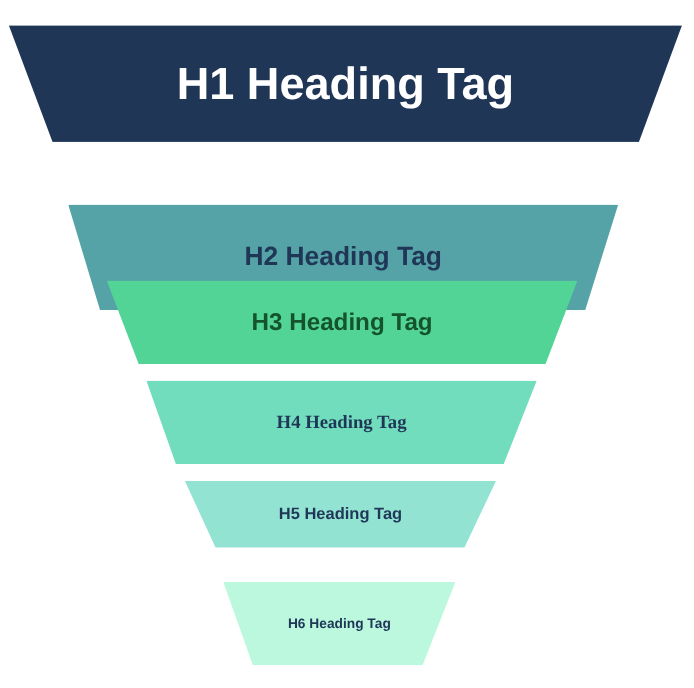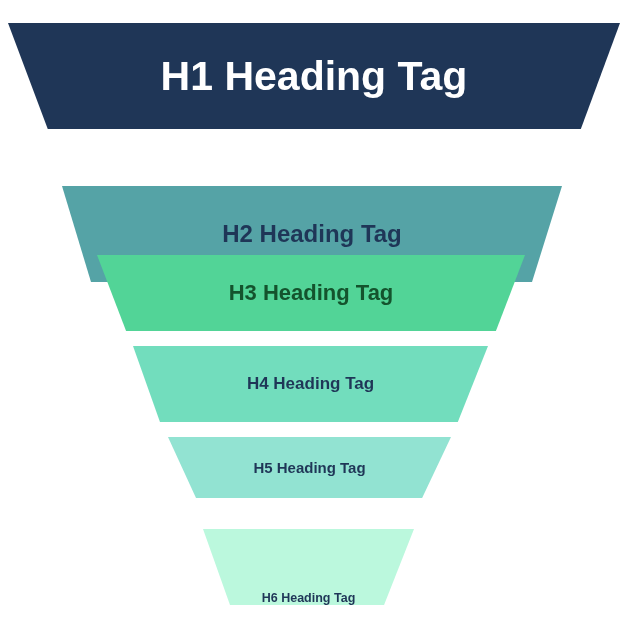--- a/index.html
+++ b/index.html
@@ -13,22 +13,22 @@
 <div>
   <div class="band" id="b0" style="left: 8px; top: 23px; width: 612px; height: 106px; font-size: 41px; clip-path: polygon(0px 0px, 100% 0px, 93.6% 100%, 6.5% 100%); background: rgb(31, 54, 87); color: rgb(255, 255, 255);">
     <span>H1 Heading Tag</span>
   </div>
   <div class="band" id="b1" style="left: 62px; top: 170px; width: 500px; height: 96px; font-size: 24px; clip-path: polygon(0px 0px, 100% 0px, 94% 100%, 5.8% 100%); background: rgb(85, 163, 166); color: rgb(31, 54, 87); margin-top: 16px;">
     <span>H2 Heading Tag</span>
   </div>
   <div class="band" id="b2" style="left: 97px; top: 255px; width: 428px; height: 76px; font-size: 22px; clip-path: polygon(0px 0px, 100% 0px, 93.2% 100%, 6.8% 100%); background: rgb(82, 212, 151); color: #14532d;">
     <span>H3 Heading Tag</span>
   </div>
-  <div class="band" id="b3" style="left: 133px; top: 346px; width: 355px; height: 76px; font-size: 17px; clip-path: polygon(0px 0px, 100% 0px, 91.5% 100%, 7.6% 100%); background: rgb(114, 221, 189); color: rgb(31, 54, 87);">
+  <div class="band" id="b3" style="left: 133px; top: 346px; width: 355px; height: 76px; font-size: 17px; clip-path: polygon(0px 0px, 100% 0px, 91.5% 100%, 7.6% 100%); background: rgb(114, 221, 189); color: rgb(31, 54, 87); font-family: Liberation Serif, serif;">
     <span>H4 Heading Tag</span>
   </div>
   <div class="band" id="b4" style="left: 168px; top: 437px; width: 283px; height: 61px; font-size: 15px; clip-path: polygon(0px 0px, 100% 0px, 89.8% 100%, 9.9% 100%); background: rgb(146, 227, 210); color: rgb(31, 54, 87);">
     <span>H5 Heading Tag</span>
   </div>
-  <div class="band" id="b5" style="left: 203px; top: 529px; width: 211px; height: 76px; font-size: 12.5px; clip-path: polygon(0px 0px, 100% 0px, 85.8% 100%, 12.8% 100%); background: rgb(187, 248, 221); color: rgb(31, 54, 87); align-items: flex-end;">
+  <div class="band" id="b5" style="left: 203px; top: 529px; width: 211px; height: 76px; font-size: 12.5px; clip-path: polygon(0px 0px, 100% 0px, 85.8% 100%, 12.8% 100%); background: rgb(187, 248, 221); color: rgb(31, 54, 87);">
     <span>H6 Heading Tag</span>
   </div>
 </div>
 
 </body></html>

